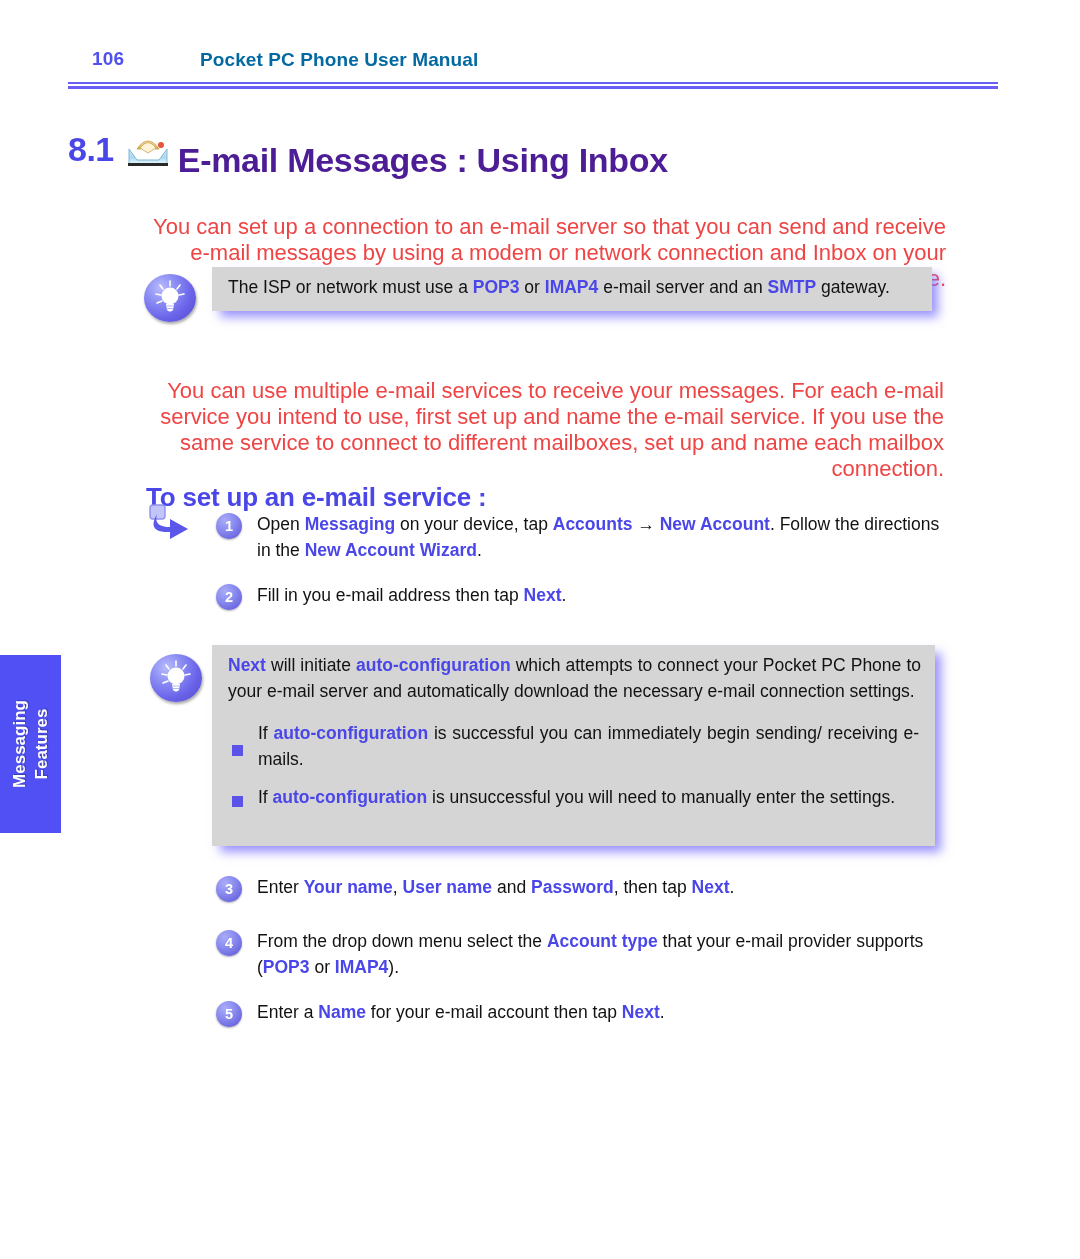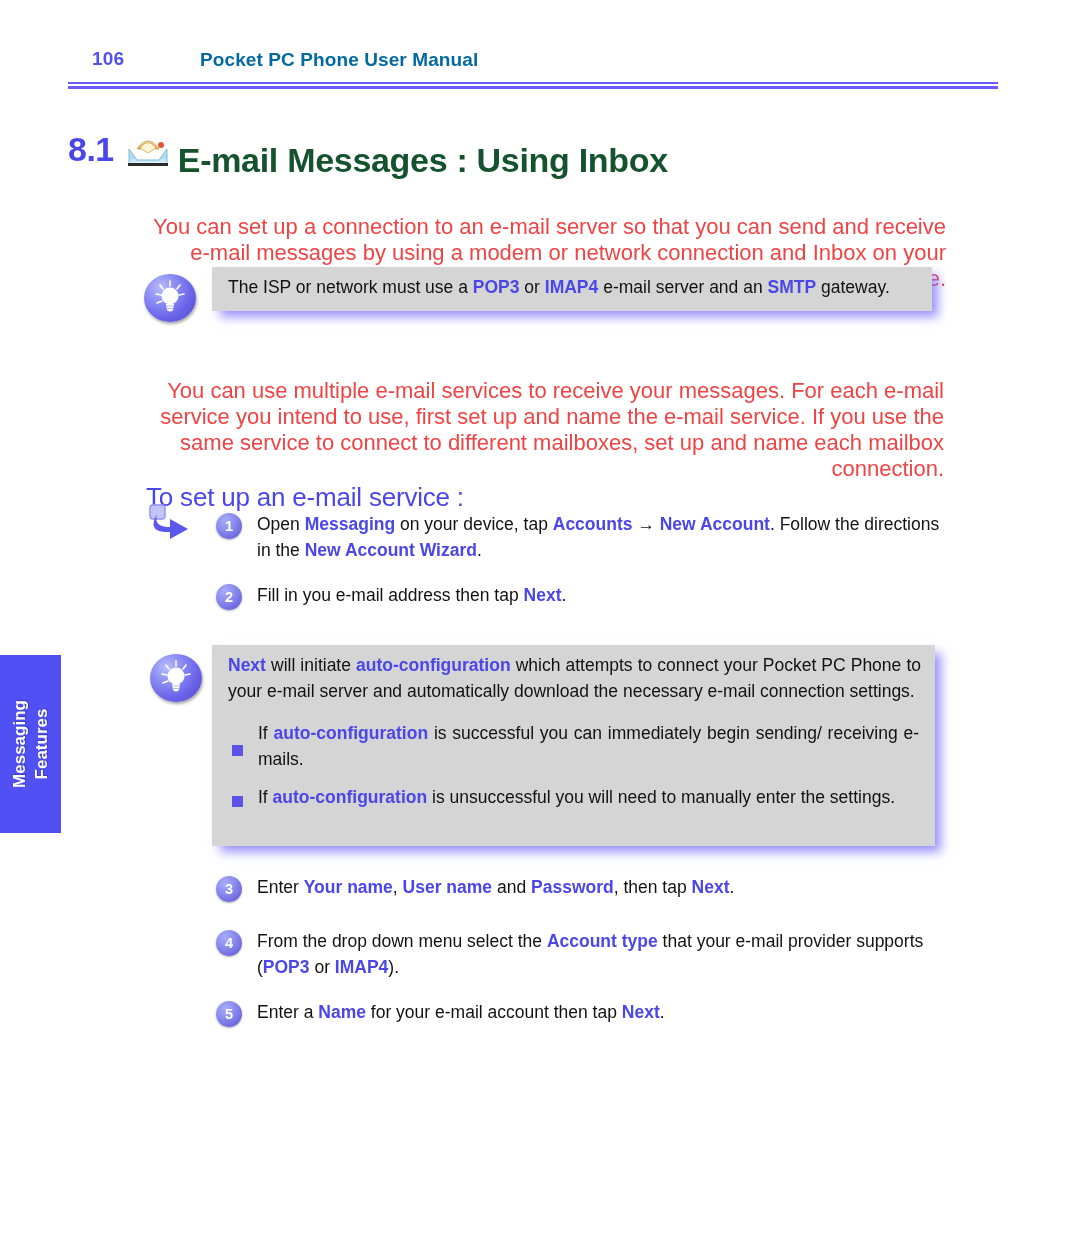--- a/index.html
+++ b/index.html
@@ -82,21 +82,21 @@
   #inbox-icon {
     width: 42px;
     height: 36px;
     margin: 0 9px 0 13px;
     position: relative;
     display: inline-block;
   }
   #chapter-heading-text {
     font-size: 34px;
     font-weight: bold;
-    color: #14532d;
+    color: #4c1d95;
     letter-spacing: -0.3px;
     margin-top: 22px;
   }
 
   
   .body-para {
     position: absolute;
     font-size: 22px;
     line-height: 26px;
     color: #ef4444;
@@ -112,21 +112,21 @@
     top: 356px;
     width: 798px;
   }
 
   
   #section-heading {
     position: absolute;
     left: 146px;
     top: 460px;
     font-size: 26px;
-    font-weight: normal;
+    font-weight: bold;
     color: #4a46e8;
     letter-spacing: -0.2px;
   }
 
   
   .tip-box {
     position: absolute;
     background: #d5d5d5;
     box-shadow: 7px 7px 10px -1px rgba(120,110,250,0.75);
   }

